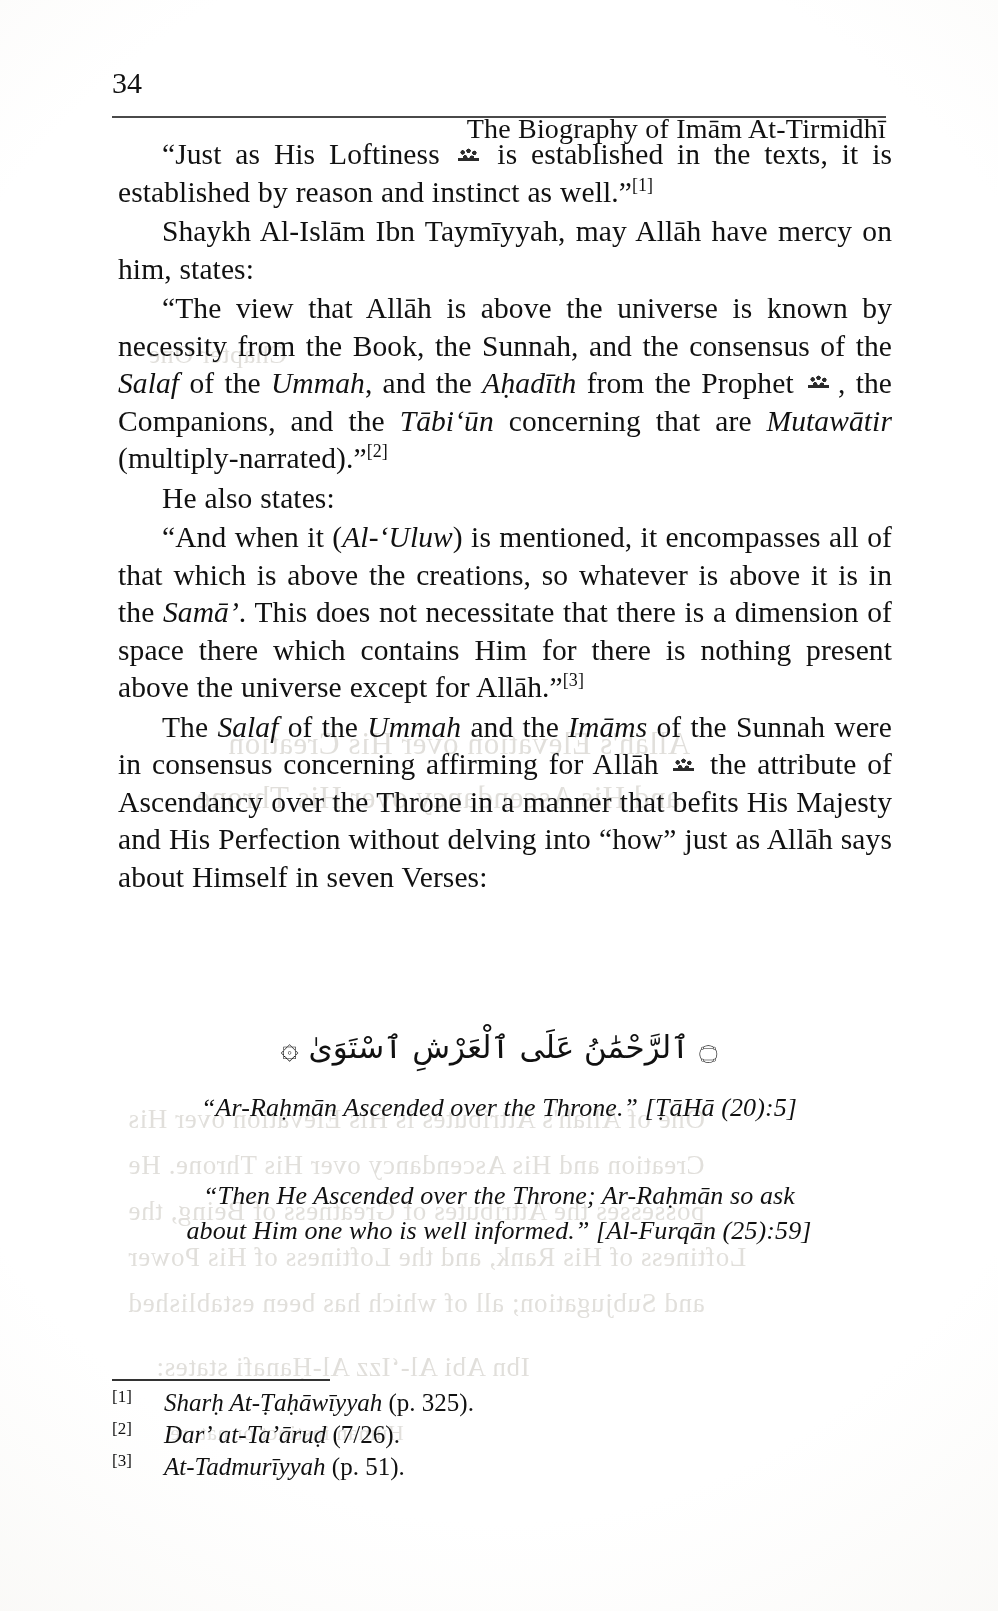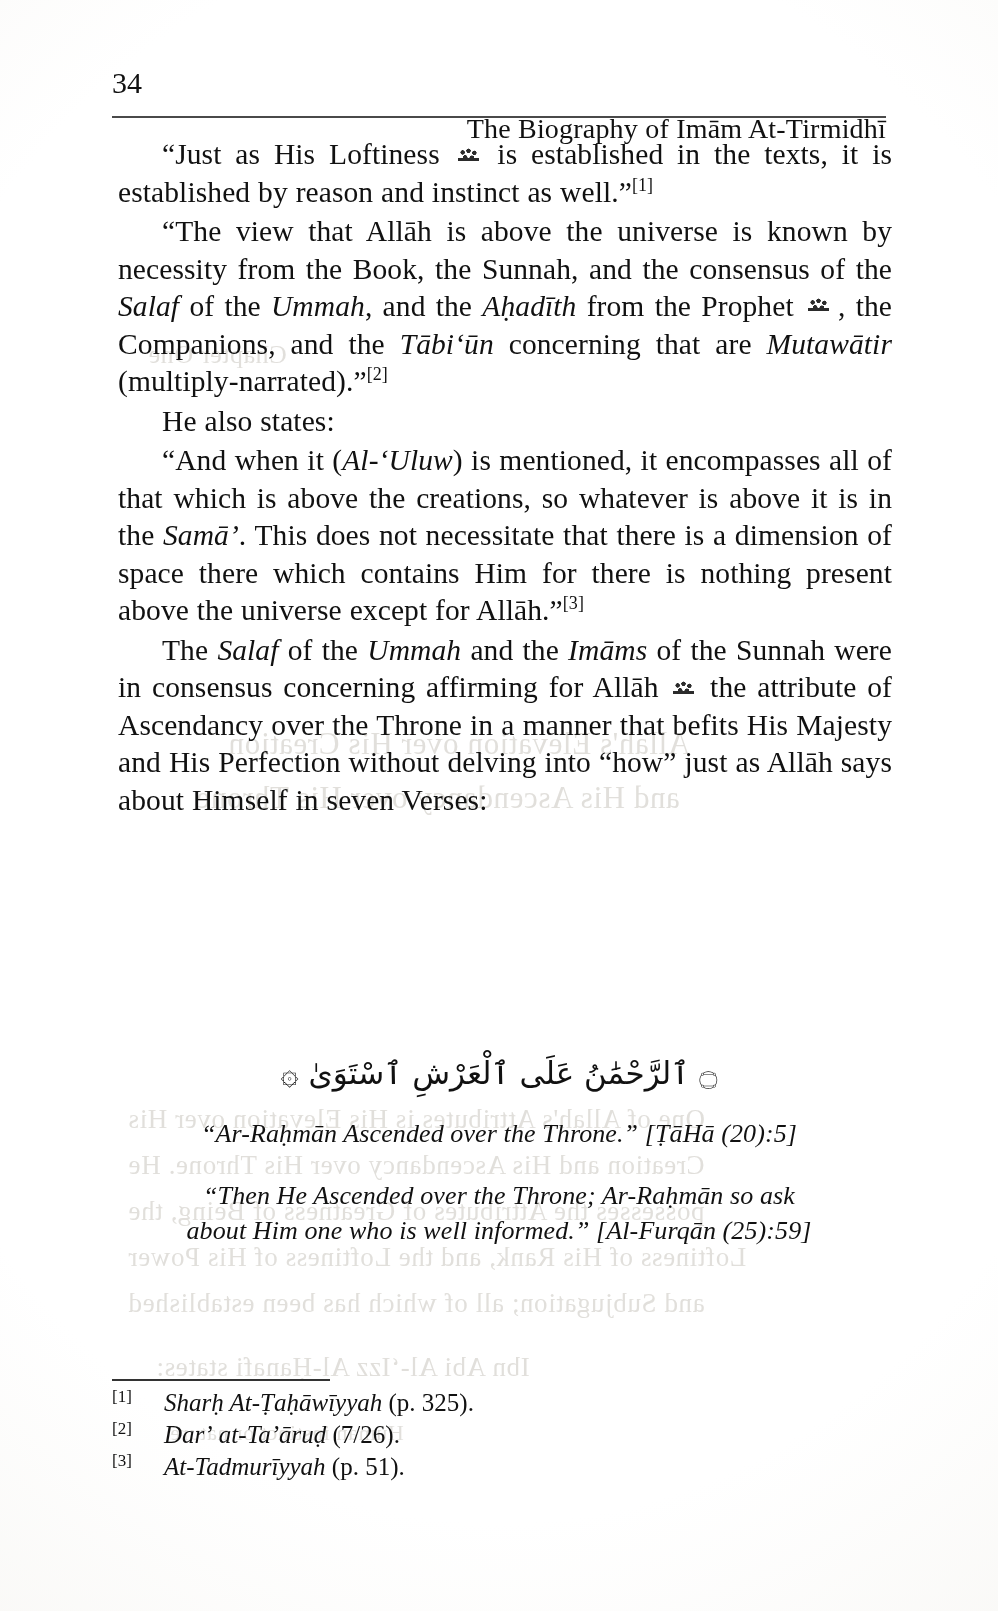--- a/index.html
+++ b/index.html
@@ -151,21 +151,21 @@
     white-space: nowrap;
   }
   .ayah-trans {
     font-size: 26px;
     line-height: 36px;
     font-style: italic;
     letter-spacing: 0.1px;
   }
   .ayah-trans .ref { font-style: italic; }
 
-  #verse-1 { top: 1048px; }
+  #verse-1 { top: 1022px; }
   #verse-1 .ayah-trans { margin-top: 18px; }
 
   #verse-2 { top: 1162px; }
   #verse-2 .ayah-trans { margin-top: 16px; line-height: 35px; }
 
   
   .fn-rule {
     position: absolute;
     top: 1379px;
     left: 112px;
@@ -220,20 +220,21 @@
   <div class="runhead">
     <span class="folio">34</span>
     <span class="runtitle">The Biography of Imām At-Tirmidhī</span>
   </div>
   <div class="headrule"></div>
 
   <div class="body-block">
 
     <p class="para">“Just as His Loftiness <span class="honorific"></span> is established in the texts, it is established by reason and instinct as well.”<span class="fnref">[1]</span></p>
 
+    <p class="para">Shaykh Al-Islām Ibn Taymīyyah, may Allāh have mercy on him, states:</p>
 
     <p class="para">“The view that Allāh is above the universe is known by necessity from the Book, the Sunnah, and the consensus of the <i>Salaf</i> of the <i>Ummah</i>, and the <i>Aḥadīth</i> from the Prophet <span class="honorific big"></span>, the Companions, and the <i>Tābi‘ūn</i> concerning that are <i>Mutawātir</i> (multiply-narrated).”<span class="fnref">[2]</span></p>
 
     <p class="para">He also states:</p>
 
     <p class="para">“And when it (<i>Al-‘Uluw</i>) is mentioned, it encompasses all of that which is above the creations, so whatever is above it is in the <i>Samā’</i>. This does not necessitate that there is a dimension of space there which contains Him for there is nothing present above the universe except for Allāh.”<span class="fnref">[3]</span></p>
 
     <p class="para">The <i>Salaf</i> of the <i>Ummah</i> and the <i>Imāms</i> of the Sunnah were in consensus concerning affirming for Allāh <span class="honorific"></span> the attribute of Ascendancy over the Throne in a manner that befits His Majesty and His Perfection without delving into “how” just as Allāh says about Himself in seven Verses:</p>
 
   </div>

